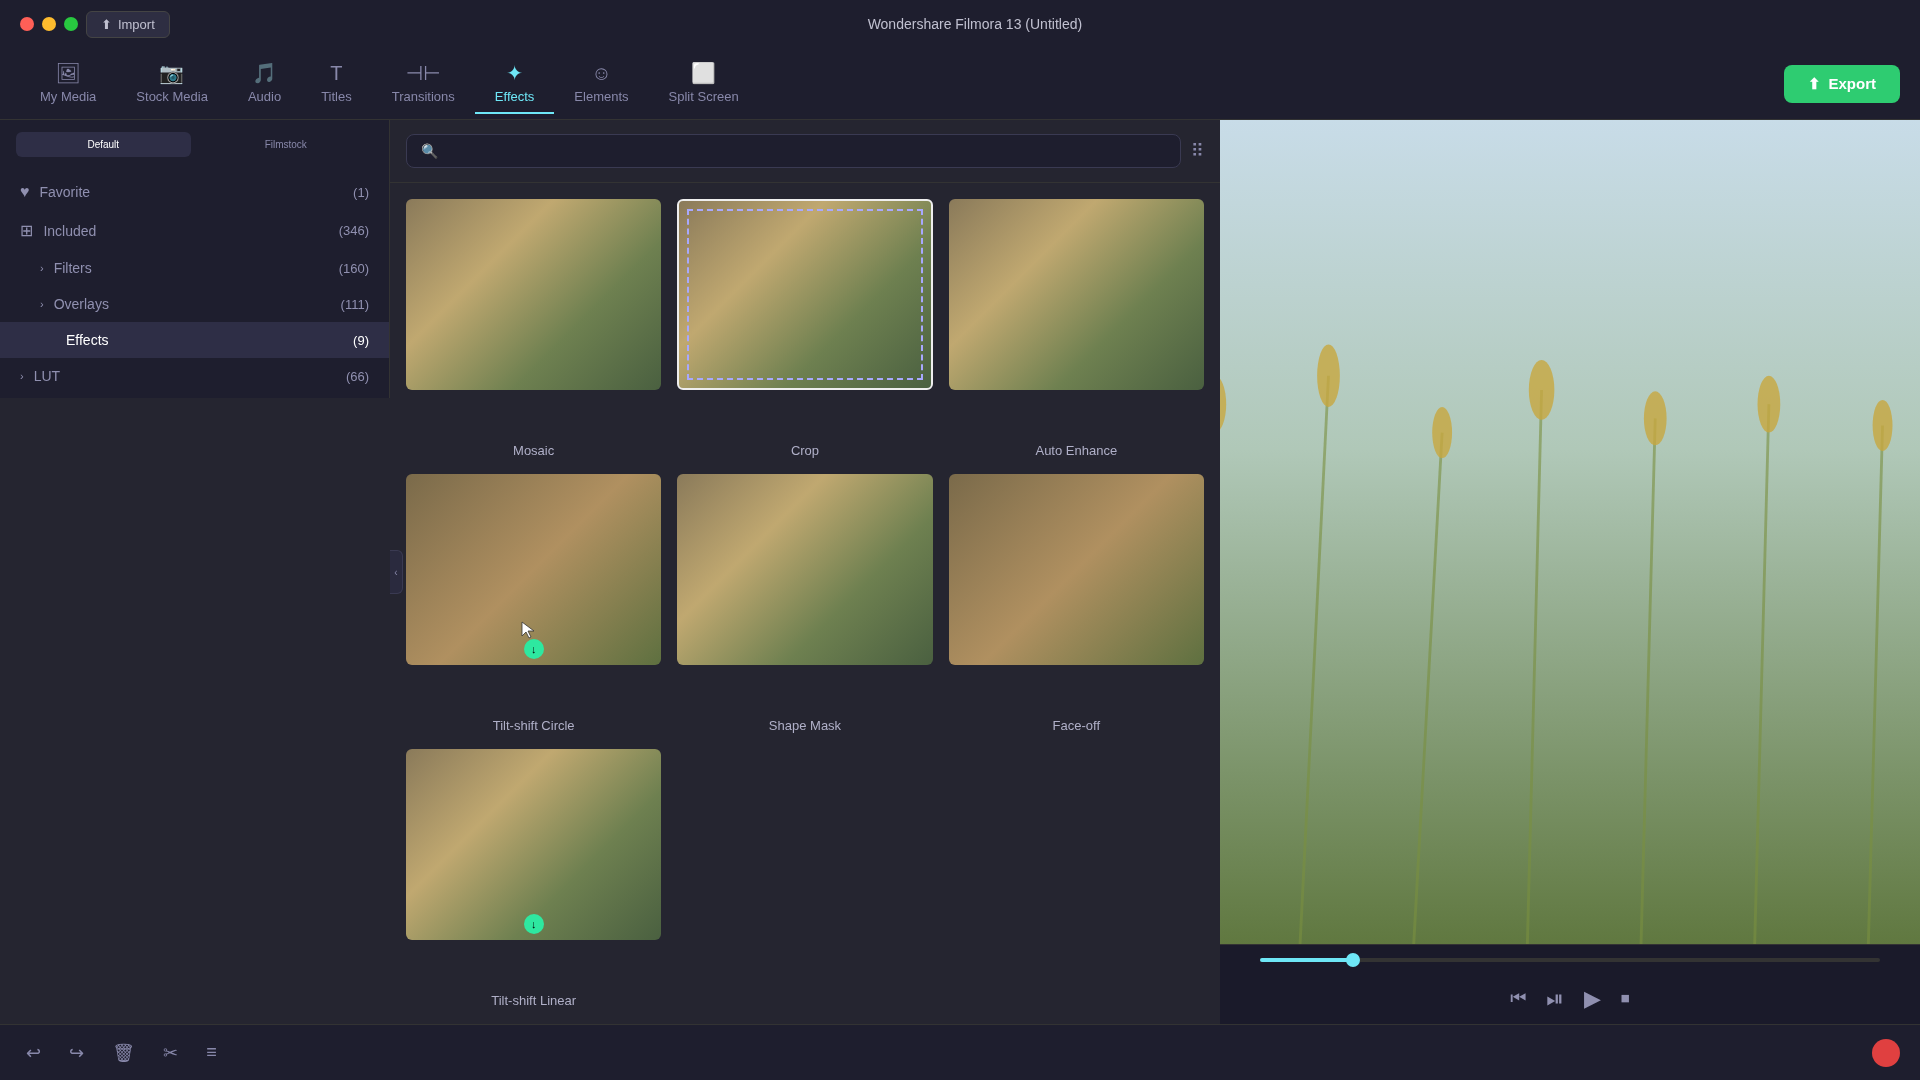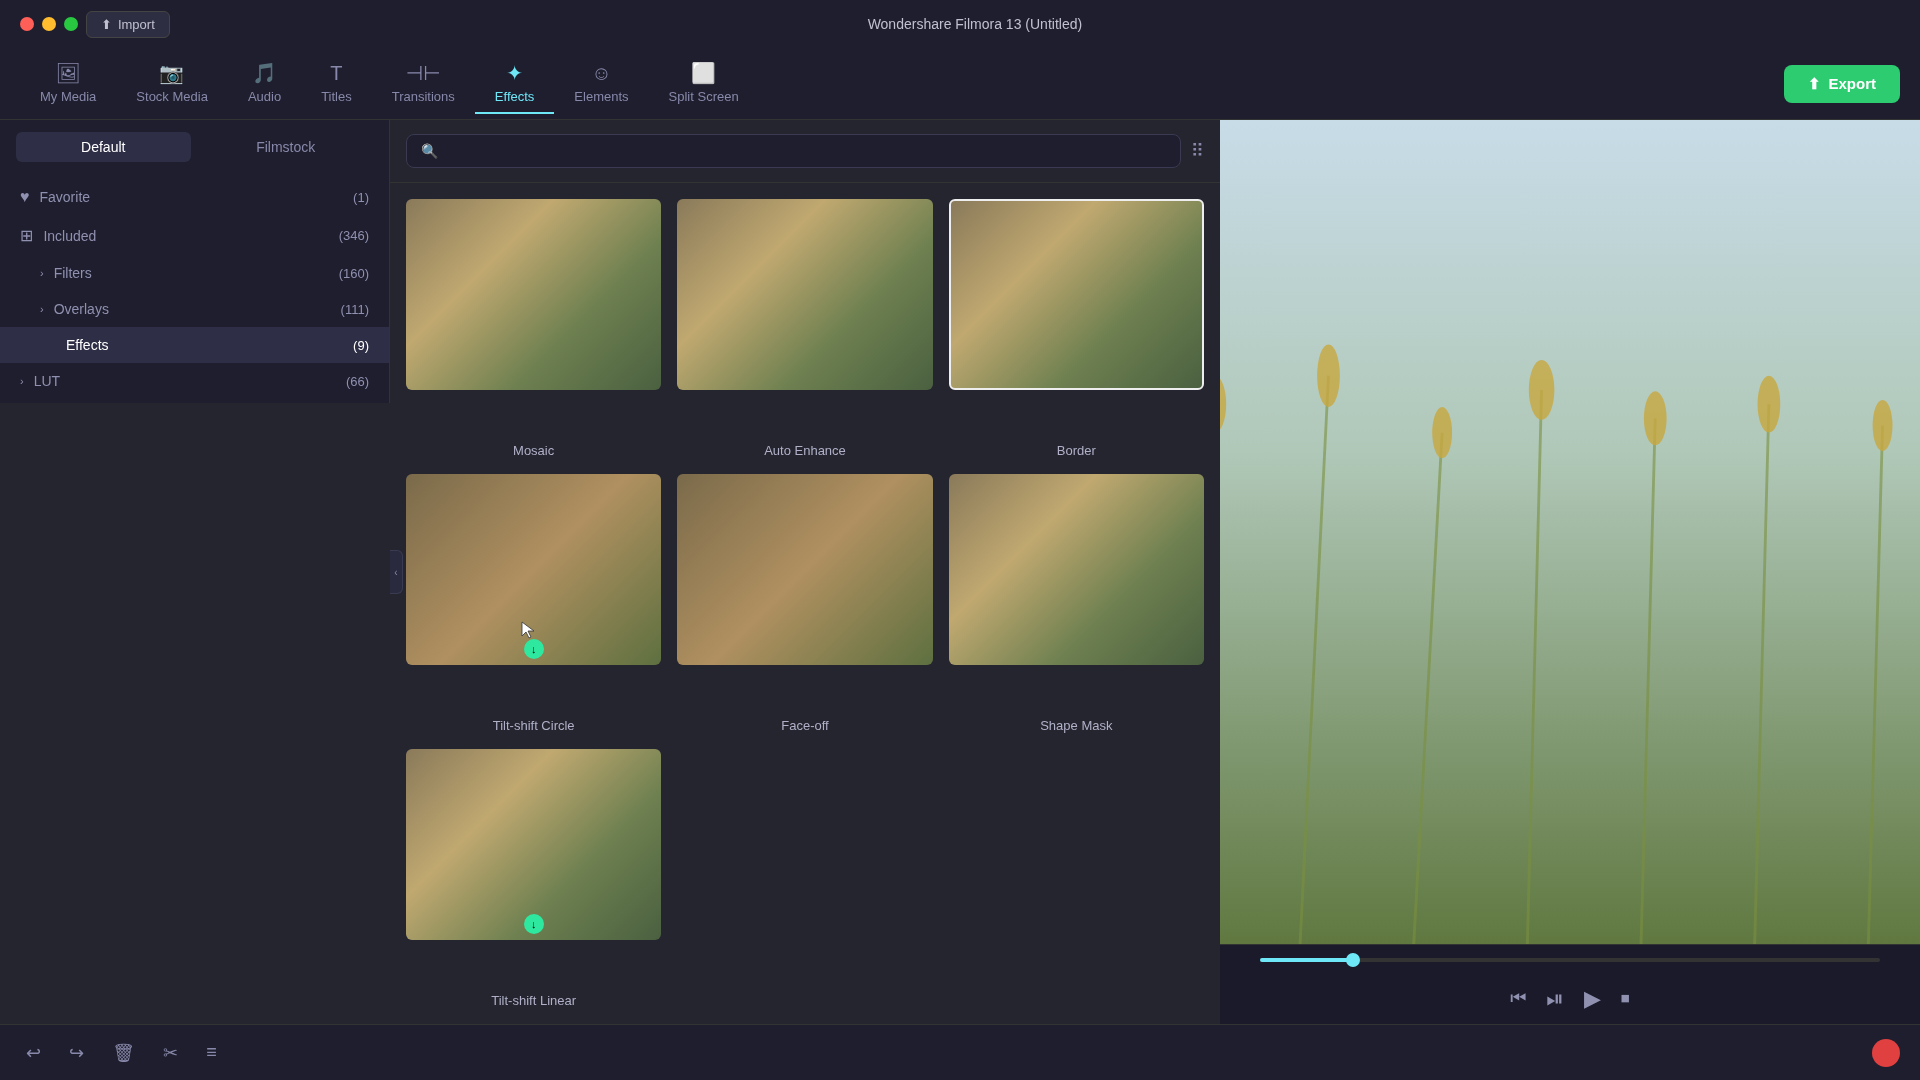--- a/index.html
+++ b/index.html
@@ -126,21 +126,21 @@
     .sidebar-tabs {
       display: flex;
       padding: 12px 16px;
       gap: 8px;
     }
     .sidebar-tab {
       flex: 1;
       text-align: center;
       padding: 7px 0;
       border-radius: 6px;
-      font-size: 14px;
+      font-size: 10px;
       cursor: pointer;
       color: #8888aa;
     }
     .sidebar-tab.active {
       background: #2e2e46;
       color: #fff;
       font-weight: 500;
     }
     .sidebar-items {
       flex: 1;
@@ -504,48 +504,48 @@
     </div>
     <div class="effects-grid">
 
     <div class="effect-card">
     <div class="effect-thumb" style="background: linear-gradient(135deg,#8a7a5a,#c0a870,#6e8050,#4a6040); filter: pixelate(4px);">
       
     </div>
     <span class="effect-label">Mosaic</span>
   </div>
         <div class="effect-card">
+    <div class="effect-thumb" style="background: linear-gradient(135deg,#8a7a5a,#c0a870,#6e8050,#4a6040); outline: 2px dashed #a8a8ff; outline-offset: -12px;border:2px solid #eee;border-radius:6px;">
+      
+    </div>
+    <span class="effect-label">Crop</span>
+  </div>
+        <div class="effect-card">
     <div class="effect-thumb" style="background: linear-gradient(135deg,#8a7a5a,#c0a870,#6e8050,#4a6040);">
       
     </div>
     <span class="effect-label">Auto Enhance</span>
-  </div>
-        <div class="effect-card">
-    <div class="effect-thumb" style="background: linear-gradient(135deg,#8a7a5a,#c0a870,#6e8050,#4a6040); border:3px solid #fff;border:2px solid #eee;border-radius:6px;">
-      
-    </div>
-    <span class="effect-label">Border</span>
   </div>
         <div class="effect-card">
     <div class="effect-thumb" style="background: linear-gradient(135deg,#7a6a4a,#b09060,#5e7040);">
       <div class="dl-badge">↓</div>
     </div>
     <span class="effect-label">Tilt-shift Circle</span>
   </div>
         <div class="effect-card">
+    <div class="effect-thumb" style="background: linear-gradient(135deg,#8a7a5a,#c0a870,#6e8050,#4a6040);">
+      
+    </div>
+    <span class="effect-label">Shape Mask</span>
+  </div>
+        <div class="effect-card">
     <div class="effect-thumb" style="background: linear-gradient(135deg,#7a6a4a,#b09060,#5e7040);">
       
     </div>
     <span class="effect-label">Face-off</span>
-  </div>
-        <div class="effect-card">
-    <div class="effect-thumb" style="background: linear-gradient(135deg,#8a7a5a,#c0a870,#6e8050,#4a6040);">
-      
-    </div>
-    <span class="effect-label">Shape Mask</span>
   </div>
         <div class="effect-card">
     <div class="effect-thumb" style="background: linear-gradient(135deg,#8a7a5a,#c0a870,#6e8050,#4a6040);">
       <div class="dl-badge">↓</div>
     </div>
     <span class="effect-label">Tilt-shift Linear</span>
   </div>
       </div>
   </div>
 

